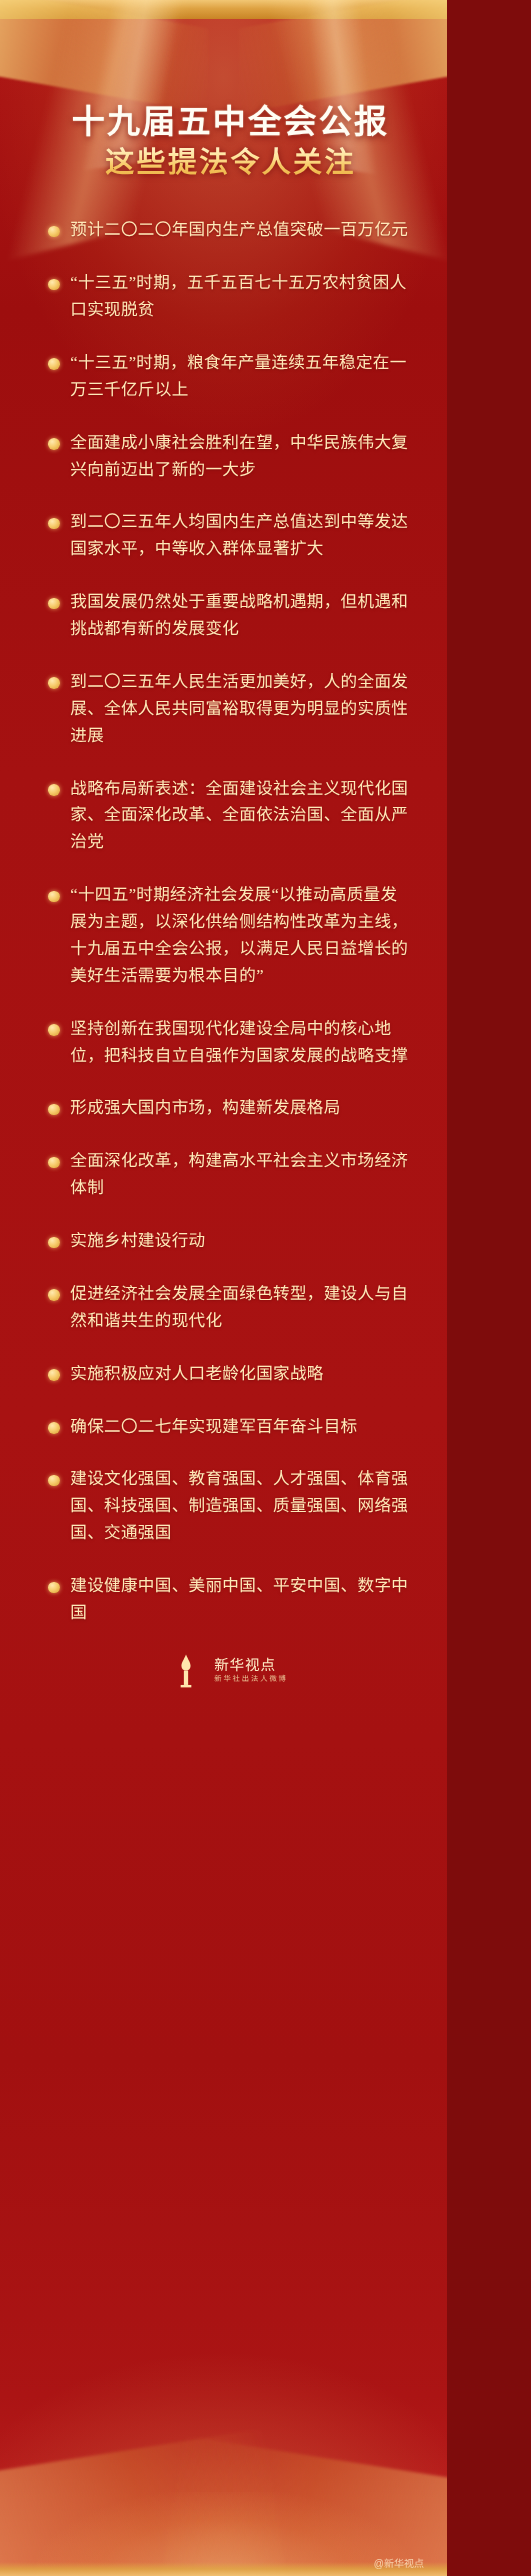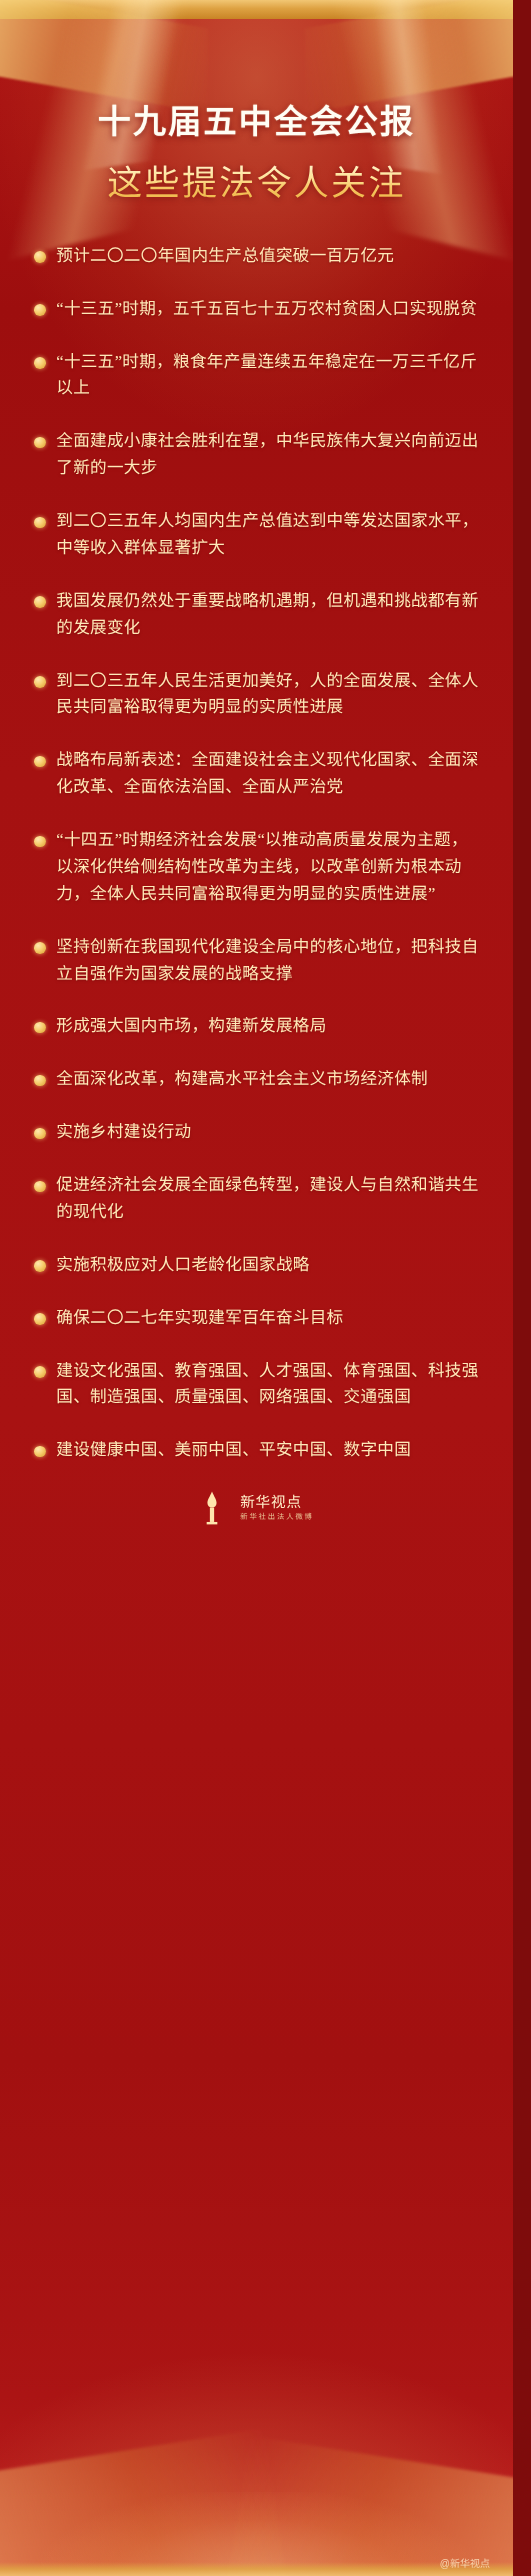--- a/index.html
+++ b/index.html
@@ -6,28 +6,29 @@
     margin: 0;
     padding: 0;
     background: #7e0c0c;
   }
   body {
     width: 531px;
     font-family: "Liberation Serif", "DejaVu Serif", serif;
   }
   .poster {
     position: relative;
-    width: 513px;
+    width: 447px;
     min-height: 2576px;
     box-sizing: border-box;
     background:
       radial-gradient(ellipse 70% 18% at 50% 3%, rgba(255,206,120,0.30) 0%, rgba(255,170,60,0.07) 55%, rgba(0,0,0,0) 78%),
       radial-gradient(ellipse 85% 10% at 50% 98.5%, rgba(255,200,110,0.26) 0%, rgba(0,0,0,0) 72%),
       linear-gradient(180deg, #b01616 0%, #a81212 4%, #9d0e0e 12%, #a51111 30%, #a81212 55%, #a21010 80%, #ab1414 93%, #c02020 100%);
     overflow: hidden;
+    padding-left: 14px;
   }
   
   .ray {
     position: absolute;
     pointer-events: none;
   }
   .ray-top-left {
     top: -46px; left: -92px;
     width: 400px; height: 277px;
     background: linear-gradient(118deg, rgba(255,220,150,0.00) 38%, rgba(255,215,140,0.40) 50%, rgba(255,225,160,0.00) 62%);
@@ -118,23 +119,23 @@
   }
   .title-line1 {
     font-size: 33px;
     font-weight: bold;
     letter-spacing: 2.3px;
     color: #fffdf4;
     text-shadow: 0 1.5px 6.2px rgba(120,10,10,0.8), 0 0 1.5px rgba(255,235,190,0.9);
     line-height: 1.25;
   }
   .title-line2 {
-    margin-top: 19px;
-    font-size: 35px;
-    font-weight: normal;
+    margin-top: 1px;
+    font-size: 29px;
+    font-weight: bold;
     letter-spacing: 2.3px;
     background: linear-gradient(180deg, #fff3cf 0%, #ffe39a 35%, #f6c661 60%, #e9ad3c 100%);
     -webkit-background-clip: text;
     background-clip: text;
     color: #f7cf74;
     -webkit-text-fill-color: transparent;
     line-height: 1.25;
     filter: drop-shadow(0 1.5px 3.1px rgba(110,8,8,0.75));
   }
 
@@ -268,21 +269,21 @@
       <span class="item-text">到二〇三五年人民生活更加美好，人的全面发展、全体人民共同富裕取得更为明显的实质性进展</span>
     </div>
 
     <div class="item">
       <span class="bullet"></span>
       <span class="item-text">战略布局新表述：全面建设社会主义现代化国家、全面深化改革、全面依法治国、全面从严治党</span>
     </div>
 
     <div class="item">
       <span class="bullet"></span>
-      <span class="item-text">“十四五”时期经济社会发展“以推动高质量发展为主题，以深化供给侧结构性改革为主线，以改革创新为根本动力，全体人民共同富裕取得更为明显的实质性进展”</span>
+      <span class="item-text">“十四五”时期经济社会发展“以推动高质量发展为主题，以深化供给侧结构性改革为主线，十九届五中全会公报，以满足人民日益增长的美好生活需要为根本目的”</span>
     </div>
 
     <div class="item">
       <span class="bullet"></span>
       <span class="item-text">坚持创新在我国现代化建设全局中的核心地位，把科技自立自强作为国家发展的战略支撑</span>
     </div>
 
     <div class="item">
       <span class="bullet"></span>
       <span class="item-text">形成强大国内市场，构建新发展格局</span>

